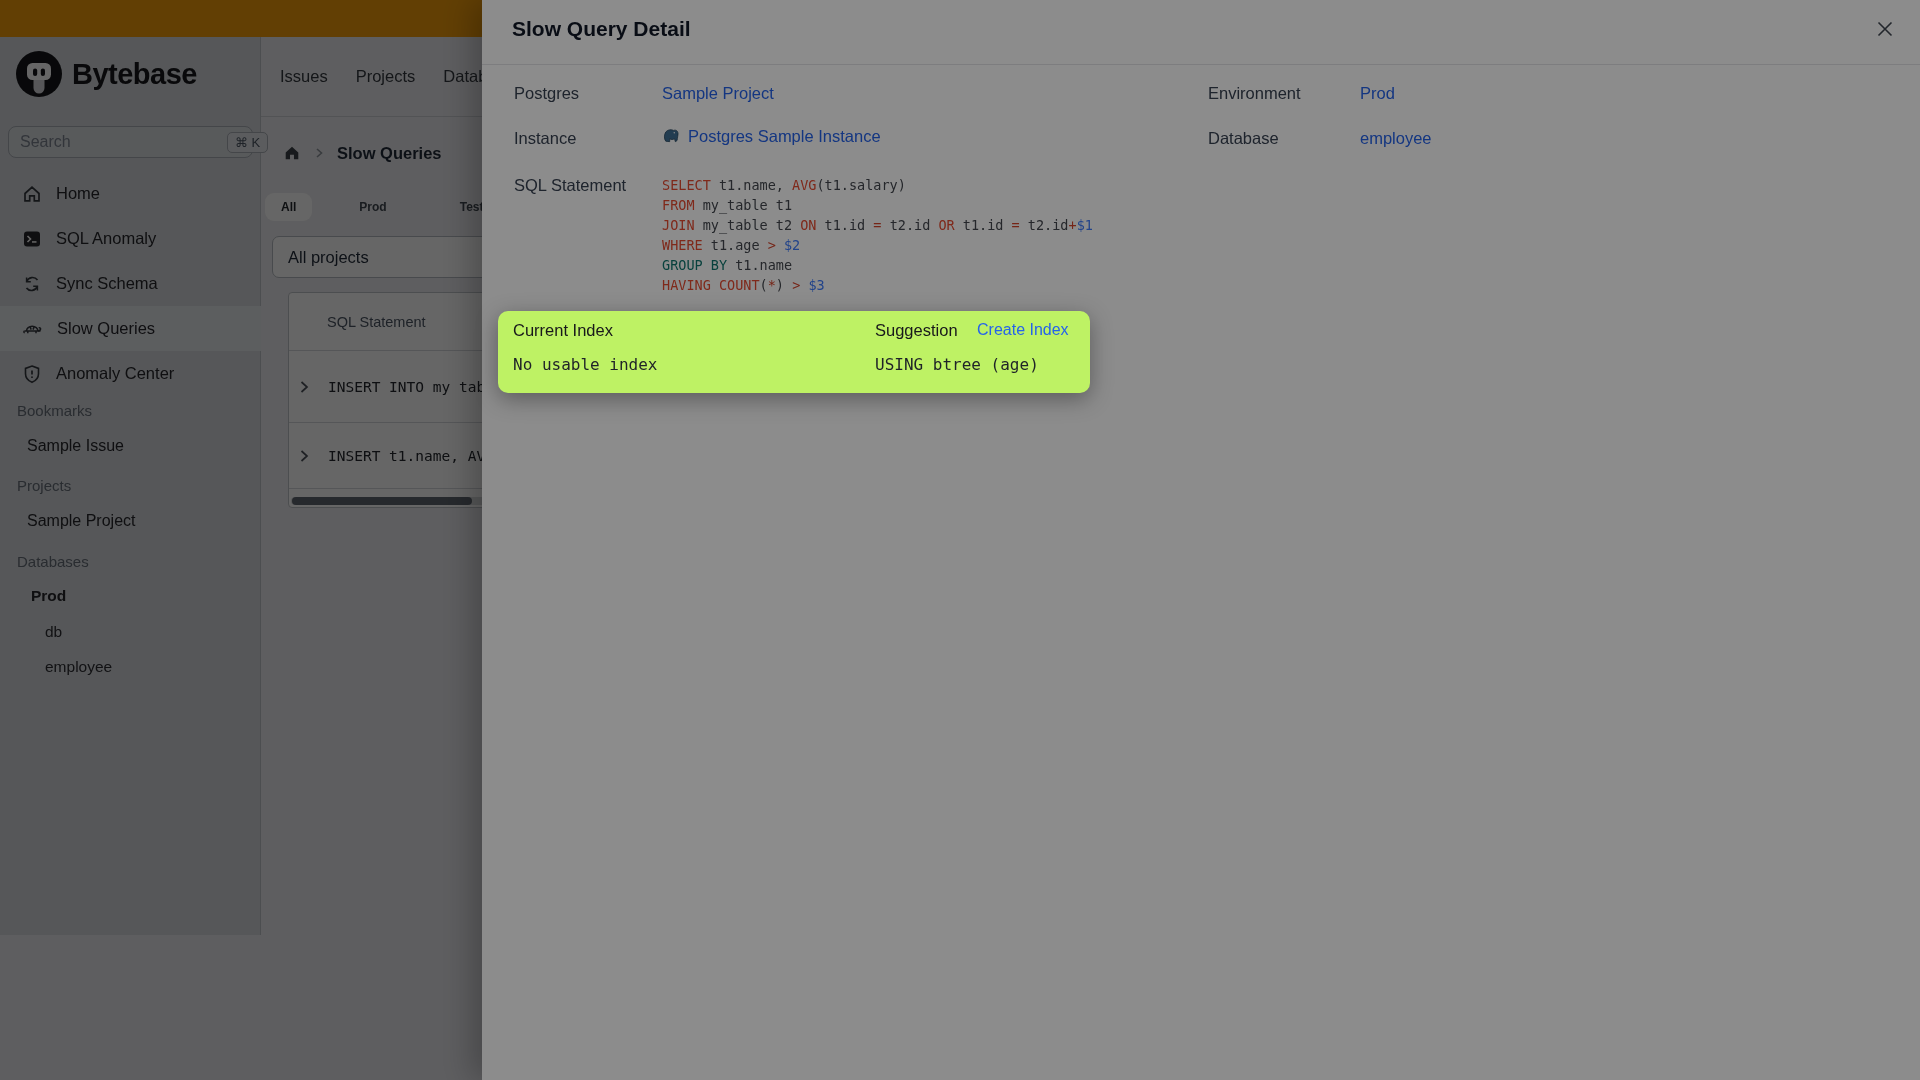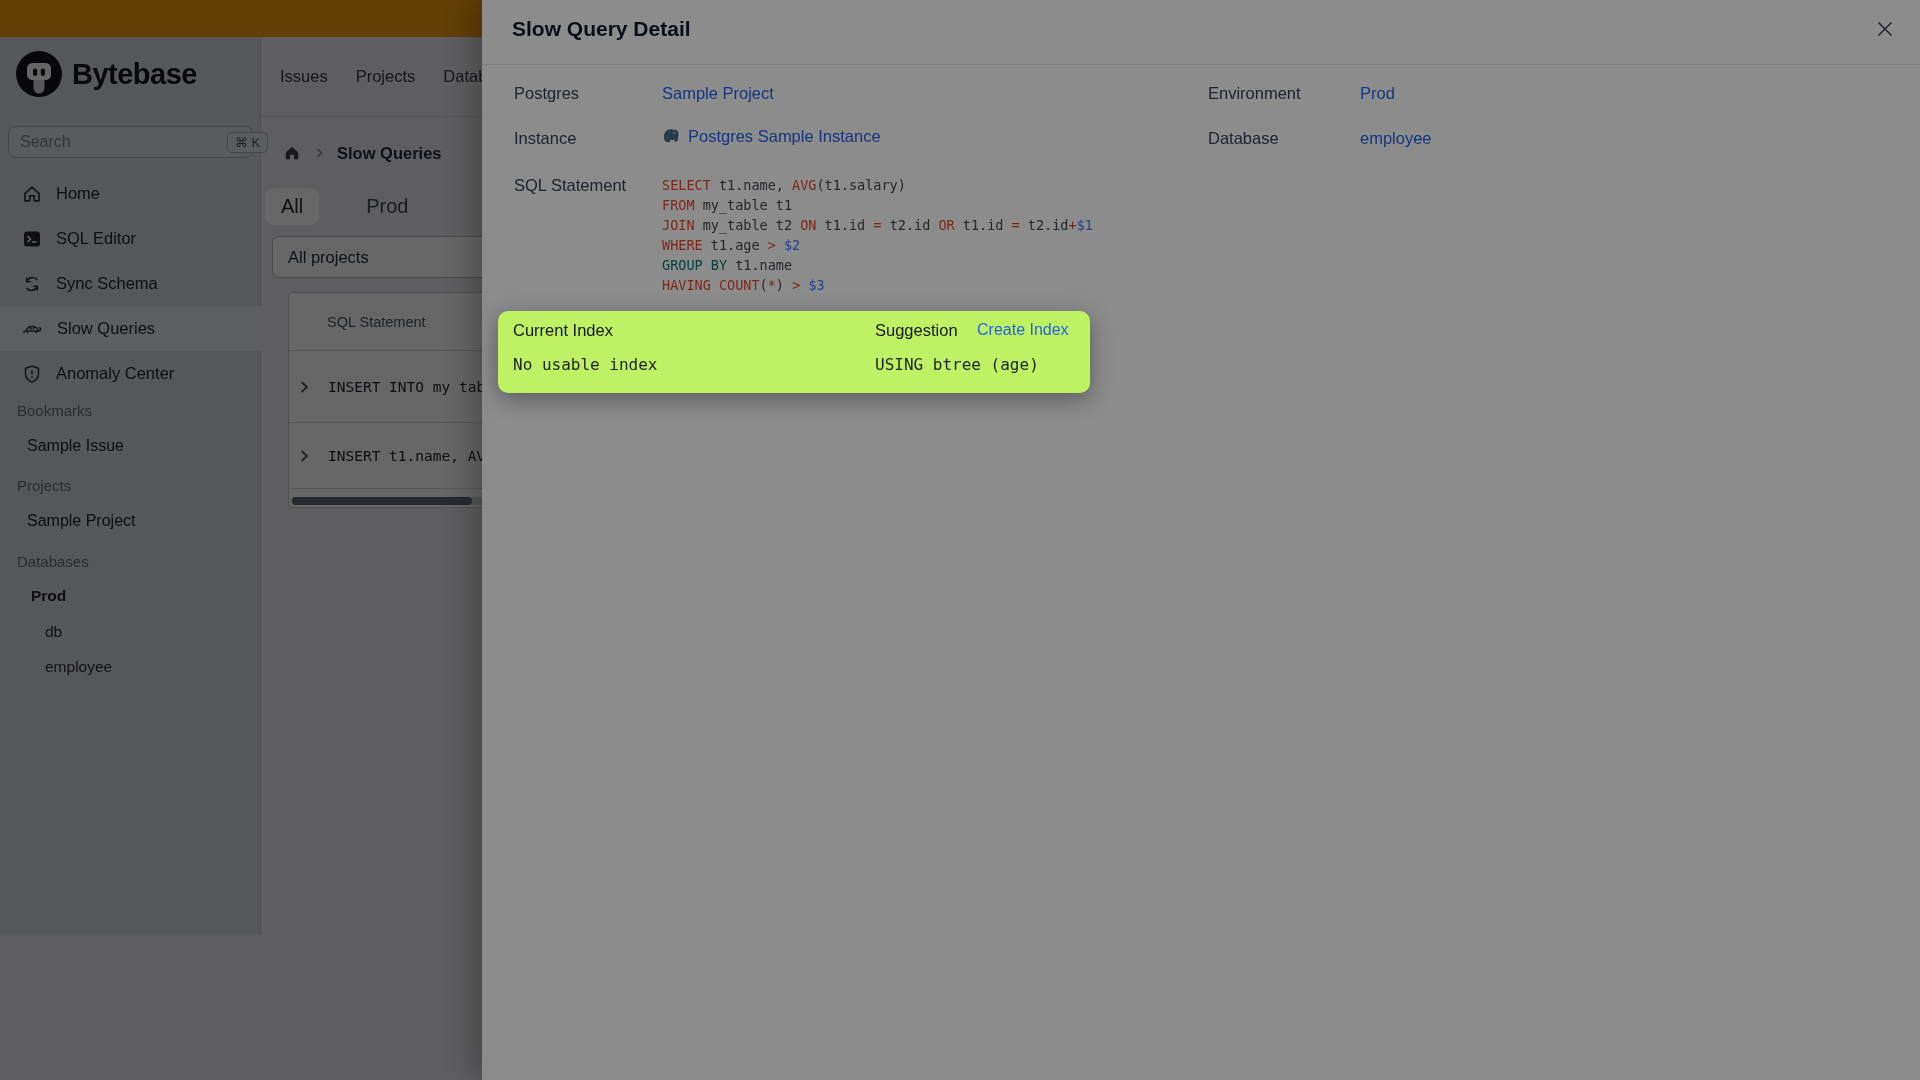--- a/index.html
+++ b/index.html
@@ -36,21 +36,21 @@
 
   
   #main { position:absolute; left:261px; top:37px; right:0; bottom:0; }
   #top-nav { position:absolute; left:0; top:0; right:0; height:80px;
              border-bottom:1px solid #cdd0d5; display:flex; align-items:center; gap:28px;
              padding-left:19px; font-size:16.5px; color:#33383f; }
   #breadcrumb { position:absolute; left:22px; top:102px; height:28px; display:flex;
                 align-items:center; gap:12px; }
   #breadcrumb-current { font-size:16.5px; font-weight:600; color:#1f2937; }
   #env-tabs { position:absolute; left:4px; top:151px; height:37px; display:flex; align-items:center; }
-  .env-tab { font-size:20px; color:#3f4650; padding:7px 16px; border-radius:9px; }
+  .env-tab { font-size:12px; color:#3f4650; padding:7px 16px; border-radius:9px;font-weight:bold; }
   .env-tab.active { background:#ffffff; color:#24272c; }
   #project-filter { position:absolute; left:11px; top:199px; width:430px; height:42px;
                     background:#fff; border:1px solid #b4b9c0; border-radius:7px;
                     display:flex; align-items:center; padding-left:15px;
                     font-size:16.5px; color:#1f2937; }
   #slow-table { position:absolute; left:27px; top:255px; width:470px; height:216px;
                 background:#fff; border:1px solid #bfc3c9; border-radius:4px; }
   #slow-table .thead { height:58px; border-bottom:1px solid #d5d8dc; display:flex;
                        align-items:center; padding-left:38px; font-size:14.5px;
                        font-weight:500; color:#4b5563; }
@@ -113,21 +113,21 @@
           <path d="M3 9.5 L10 3.2 L17 9.5 V16.8 H12.3 V11.8 H7.7 V16.8 H3 Z"></path>
         </svg>
         <span>Home</span>
       </div>
       <div class="nav-item">
         <svg width="20" height="20" viewBox="0 0 20 20">
           <rect x="2" y="2.5" width="16" height="15" rx="3" fill="#26262b"></rect>
           <path d="M5.5 7 L8.5 10 L5.5 13" stroke="#fff" stroke-width="1.6" fill="none"></path>
           <rect x="10" y="12.2" width="4.5" height="1.5" fill="#fff"></rect>
         </svg>
-        <span>SQL Editor</span>
+        <span>SQL Anomaly</span>
       </div>
       <div class="nav-item">
         <svg width="20" height="20" viewBox="0 0 20 20" fill="none" stroke="#33363d" stroke-width="1.7">
           <path d="M15.5 6 A6.3 6.3 0 0 0 4.6 7.6"></path>
           <path d="M4.5 14 A6.3 6.3 0 0 0 15.4 12.4"></path>
           <path d="M4.6 3.6 V7.8 H8.8" stroke-width="1.5"></path>
           <path d="M15.4 16.4 V12.2 H11.2" stroke-width="1.5"></path>
         </svg>
         <span>Sync Schema</span>
       </div>

